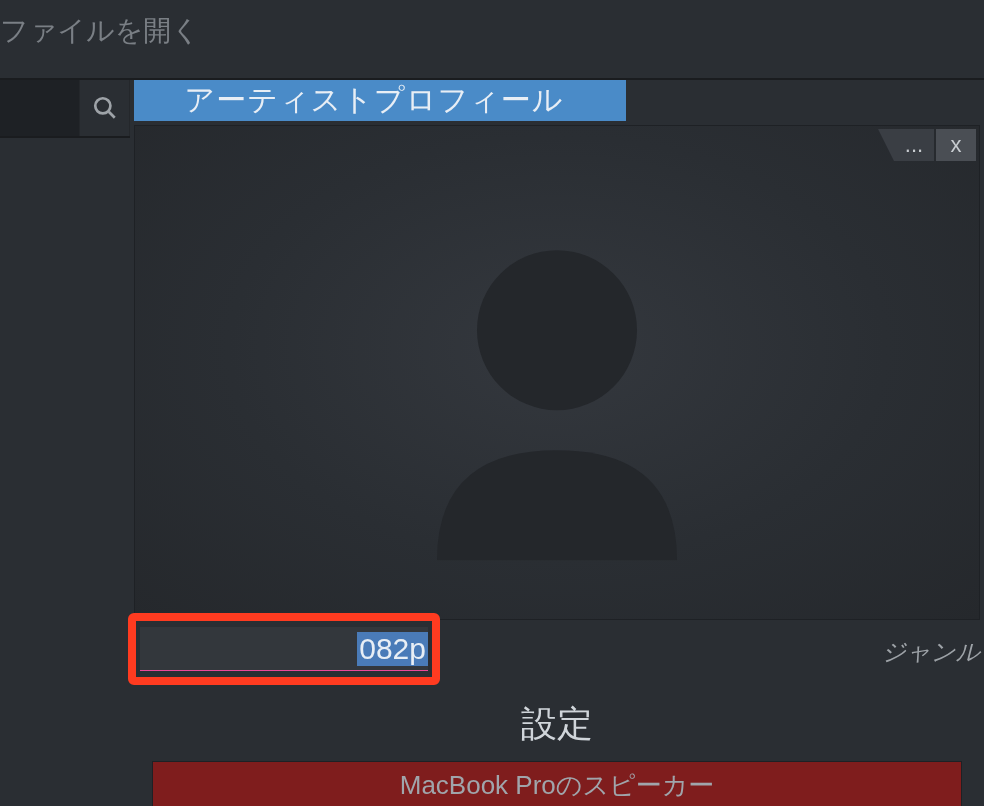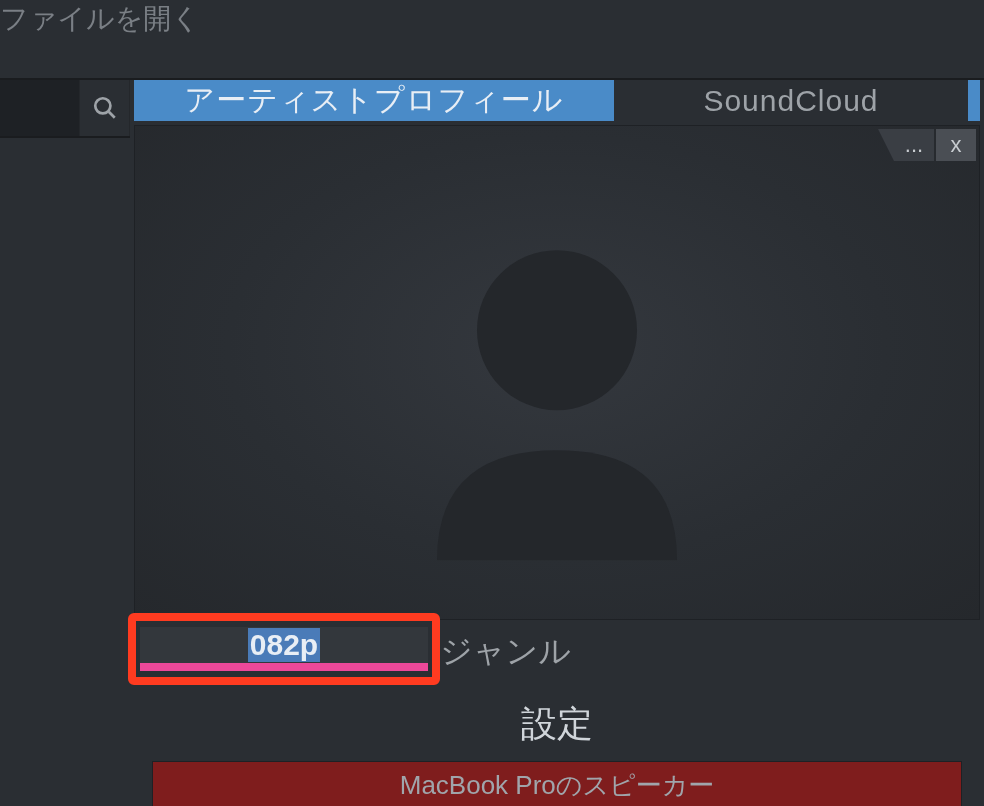--- a/index.html
+++ b/index.html
@@ -14,21 +14,21 @@
     .topbar {
       height: 80px;
       padding: 0 0 0 0;
       display: flex;
       align-items: flex-start;
       border-bottom: 2px solid #1a1c1f;
     }
     .open-file {
       font-size: 28px;
       color: #7a7f85;
-      padding-top: 0;
+      padding-top: 12px;
     }
     .main-row {
       display: flex;
       height: calc(100% - 80px);
     }
     .left-col {
       width: 130px;
       display: flex;
       flex-direction: column;
     }
@@ -154,38 +154,38 @@
       margin-left: -6px;
       margin-top: -6px;
       display: flex;
       align-items: center;
       padding: 0 0;
     }
     .field-input-wrap {
       width: 100%;
       height: 44px;
       background: #33373c;
-      border-bottom: 8px solid #ec4899;
-      display: flex;
-      align-items: center;
-      justify-content: center;
+      border-bottom: 1px solid #ec4899;
+      display: flex;
+      align-items: center;
+      justify-content: flex-end;
       margin: 0 4px;
-      font-weight: bold;
     }
     .field-input-text {
       font-size: 30px;
       color: #e8eef5;
       background: #4a7bb8;
       padding: 0 2px;
     }
     .field-label {
       flex: 1;
-      text-align: left;
-      font-size: 32px;
+      text-align: right;
+      font-size: 24px;
       color: #9ea3a8;
+      font-style: italic;
     }
     .settings-title {
       text-align: center;
       font-size: 36px;
       color: #d0d5da;
       padding: 18px 0 12px;
     }
     .speaker-row {
       margin: 0 18px;
       height: 48px;
@@ -217,21 +217,20 @@
           <circle cx="10" cy="10" r="7"></circle>
           <line x1="21" y1="21" x2="15.5" y2="15.5"></line>
         </svg>
       </div>
     </div>
   </div>
 
   <div class="content-col">
     <div class="tabs-row">
       <div class="tab active">アーティストプロフィール</div>
-      <div class="tab inactive">SoundCloud</div>
       <div class="tab stub"></div>
     </div>
 
     <div class="panel-wrap">
       <div class="corner-buttons">
         <div class="corner-btn more">
           <span>...</span>
         </div>
         <div class="corner-btn">
           <span>x</span>

